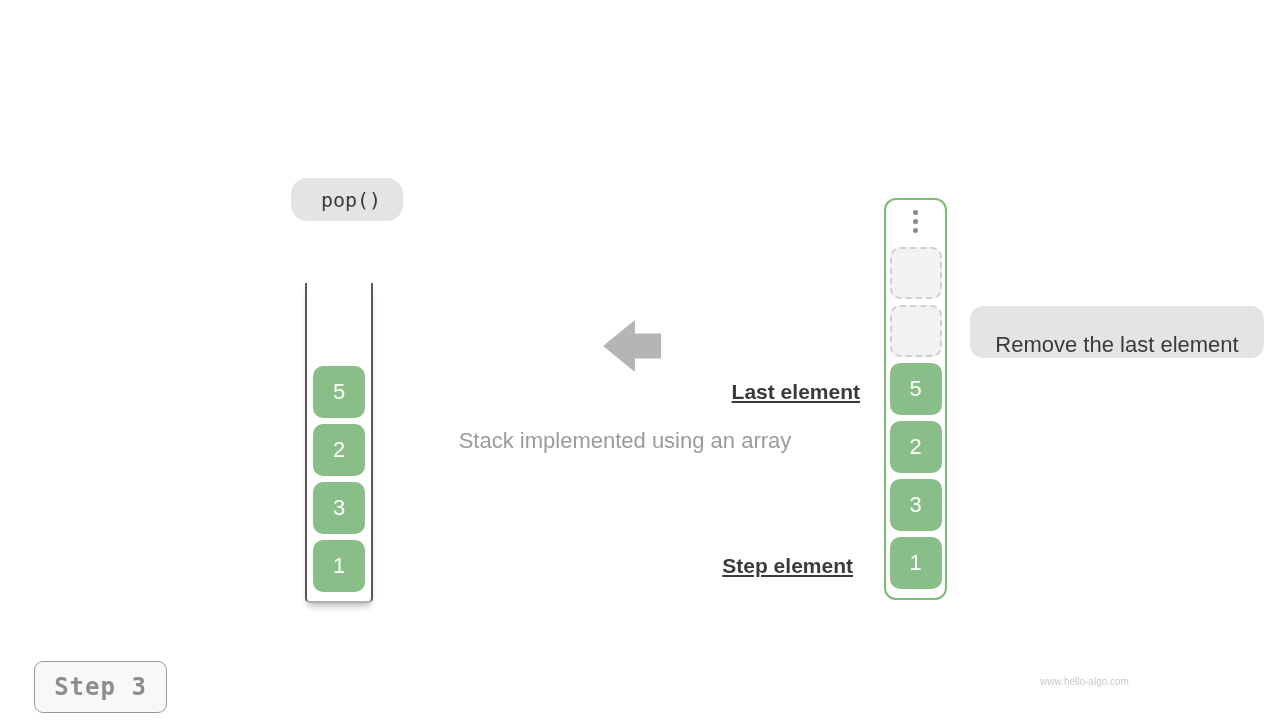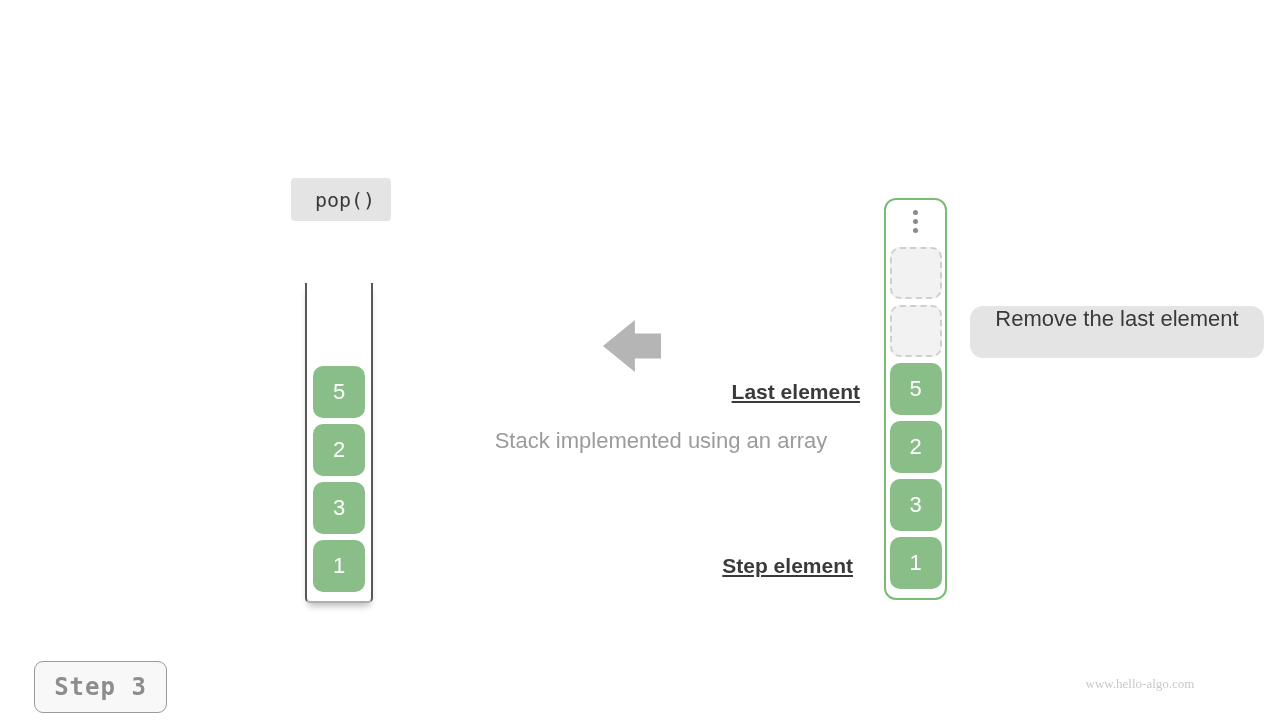--- a/index.html
+++ b/index.html
@@ -7,23 +7,23 @@
   body {
     position:relative;
     background:#ffffff;
     font-family:"Liberation Sans", sans-serif;
     overflow:hidden;
   }
   .abs { position:absolute; }
 
   
   .op-label {
-    left:291px; top:178px; width:100px; height:43px;
+    left:291px; top:178px; width:112px; height:43px;
     background:var(--label-bg,#e3e3e3);
-    border-radius:4px;
+    border-radius:16px;
     display:flex; align-items:center; justify-content:center;
     font-family:"DejaVu Sans Mono", monospace;
     font-size:20px; color:var(--dark-text,#3a3a3a);padding-left:8px;
   }
 
   
   .left-stack {
     left:305px; top:283px; width:68px; height:320px;
     border-left:2px solid #58585a;
     border-right:2px solid #58585a;
@@ -51,21 +51,21 @@
   }
 
   .annot {
     font-size:21px; font-weight:700; color:var(--dark-text,#3a3a3a);
     text-align:right; width:200px; line-height:25px;text-decoration:underline;
   }
   .annot-last { left:660px; top:379px; }
   .annot-first { left:653px; top:553px; }
 
   .caption {
-    left:461px; top:428px; width:400px;
+    left:425px; top:428px; width:400px;
     text-align:center;
     font-size:22px; color:var(--muted-text,#9b9b9b);
   }
 
   
   .right-stack {
     left:884px; top:198px; width:63px; height:402px;
     border:2px solid var(--container-green-border,#7abc76);
     border-radius:12px;
     background:#ffffff;
@@ -79,42 +79,42 @@
     border:2px dashed #cfcfcf;
     background:#f2f2f2;
     border-radius:10px;
   }
 
   
   .action-label {
     left:970px; top:306px; width:294px; height:52px;
     background:var(--label-bg,#e3e3e3);
     border-radius:13px;
-    display:flex; align-items:flex-start; justify-content:center;
+    display:flex; align-items:flex-end; justify-content:center;
     font-size:22px; color:var(--dark-text,#3a3a3a);
   }
 
   
   .step-box {
     left:34px; top:641px; width:133px; height:52px;
     background:#f8f8f8;
     border:1px solid #9a9a9a;
     border-radius:9px;
     display:flex; align-items:center; justify-content:center;
     font-family:"DejaVu Sans Mono", monospace;
     font-size:24px; font-weight:700; letter-spacing:1px;
     color:var(--step-text,#8d8d8d);
     margin-top:20px;
   }
 
   .watermark {
     left:1040px; top:676px; width:200px;
-    text-align:center;
-    font-family:Liberation Serif, serif;
-    font-size:13px; color:var(--watermark-text,#c9c9c9);
+    text-align:left;
+    font-family:Liberation Sans, sans-serif;
+    font-size:10px; color:var(--watermark-text,#c9c9c9);
   }
 </style>
 </head>
 <body>
 
 <div class="abs op-label">
   <span>pop()</span>
 </div>
 
 <div class="abs left-stack">

